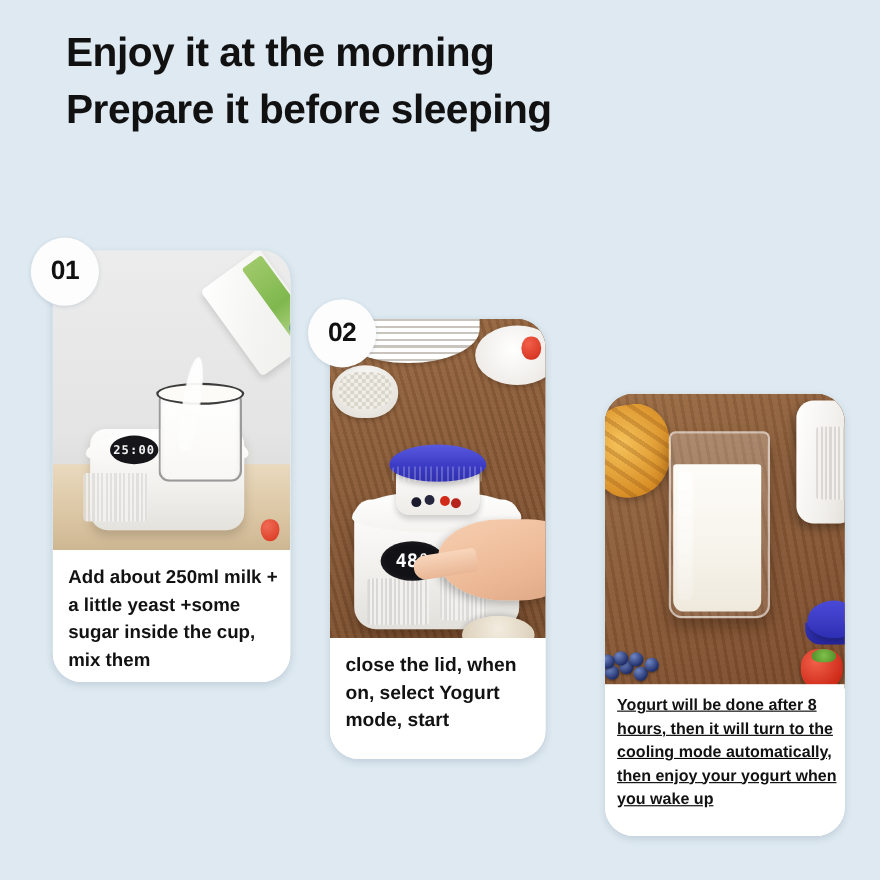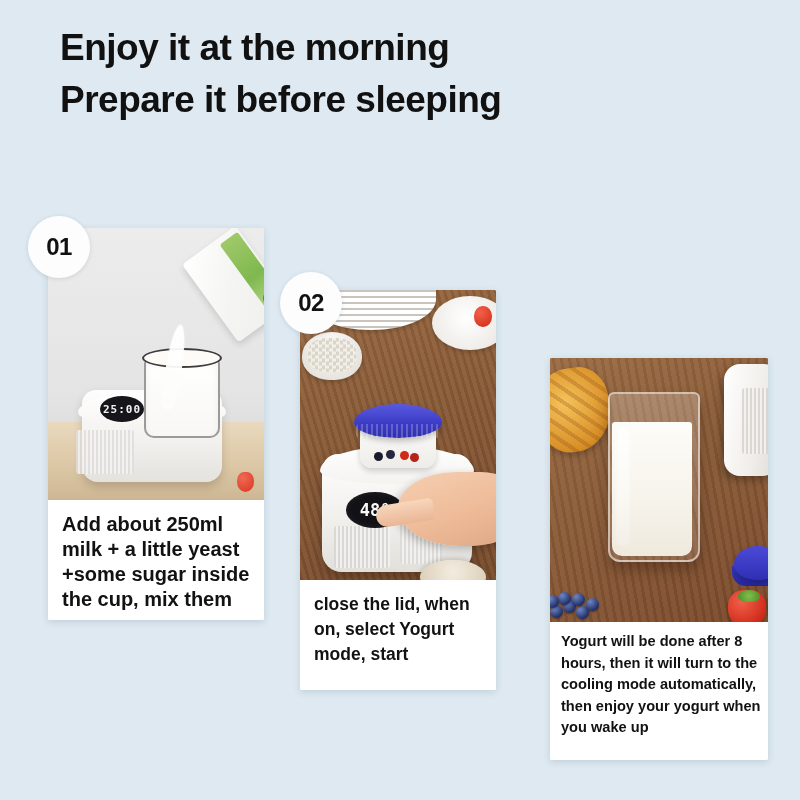--- a/index.html
+++ b/index.html
@@ -12,21 +12,21 @@
   .stage{position:absolute;inset:0;}
 
   
   .headline{position:absolute;left:60px;top:22px;width:700px;}
   .headline .line{
     color:#111;font-weight:700;font-size:37px;line-height:52px;
     letter-spacing:-0.5px;white-space:nowrap;
   }
 
   
-  .card{position:absolute;border-radius:2px;overflow:hidden;
+  .card{position:absolute;border-radius:26px;overflow:hidden;
         background:#ffffff;
         box-shadow:0 2px 7px rgba(80,105,130,.20);}
   .photo{position:absolute;left:0;right:0;top:0;overflow:hidden;}
   .caption{position:absolute;left:0;right:0;bottom:0;background:#fff;
            box-sizing:border-box;}
   .caption p{margin:0;color:#121212;font-weight:600;}
 
   
   .badge{
     position:absolute;width:62px;height:62px;border-radius:50%;
@@ -75,21 +75,21 @@
     border-radius:3px;}
   .c1-cartbadge{position:absolute;right:3px;bottom:6px;width:19px;height:19px;
     border-radius:50%;background:#2b6fc4;}
   .c1-pour{position:absolute;left:118px;top:96px;width:16px;height:86px;
     background:linear-gradient(180deg,rgba(255,255,255,.95) 0%,rgba(252,252,250,.92) 100%);
     transform:rotate(9deg);border-radius:50% 50% 30% 30%;filter:blur(.4px);}
   .c1-berry{position:absolute;right:10px;bottom:8px;width:17px;height:20px;
     background:radial-gradient(circle at 35% 30%,#f06a54,#d8351f);
     border-radius:46% 46% 54% 54%;}
   #card1 .caption{height:120px;padding:12px 10px 0 14px;}
-  #card1 .caption p{font-size:20px;line-height:25px;}
+  #card1 .caption p{font-size:17px;line-height:25px;}
 
   
   #card2{left:300px;top:290px;width:196px;height:400px;}
   #card2 .photo{height:290px;background:#7d5433;}
   .c2-wood{position:absolute;inset:0;
     background:
       repeating-linear-gradient(74deg,rgba(0,0,0,.07) 0 3px,rgba(255,255,255,.04) 3px 7px),
       linear-gradient(160deg,#9a6a42 0%,#8b5c38 40%,#784c2c 100%);}
   .c2-plates{position:absolute;left:6px;top:-4px;width:130px;height:44px;
     background:repeating-linear-gradient(180deg,#ffffff 0 4px,#c9c4be 4px 6px);
@@ -182,21 +182,21 @@
   .c3-blueberries{position:absolute;left:-4px;bottom:4px;width:74px;height:40px;}
   .c3-blueberries i{position:absolute;width:13px;height:13px;border-radius:50%;
     background:radial-gradient(circle at 32% 28%,#6e86c4,#22306b 70%,#121a40 100%);
     box-shadow:0 1px 2px rgba(0,0,0,.4);display:block;}
   .c3-straw{position:absolute;right:2px;bottom:-2px;width:38px;height:38px;
     background:radial-gradient(circle at 36% 30%,#f2604a,#cc2816 75%);
     border-radius:46% 46% 56% 56%;box-shadow:0 2px 4px rgba(0,0,0,.3);}
   .c3-leaf{position:absolute;right:8px;bottom:24px;width:22px;height:12px;
     background:radial-gradient(circle at 50% 50%,#7fc04a,#4e8a27);
     border-radius:50% 50% 40% 40%;}
-  #card3 .caption{height:138px;padding:9px 7px 0 11px;}
+  #card3 .caption{height:138px;padding:9px 7px 0 11px;text-decoration:underline;}
   #card3 .caption p{font-size:14.6px;line-height:21.5px;}
 </style>
 </head>
 <body>
 
 <div class="stage">
 
   <div class="headline">
     <div class="line">Enjoy it at the morning</div>
     <div class="line">Prepare it before sleeping</div>

